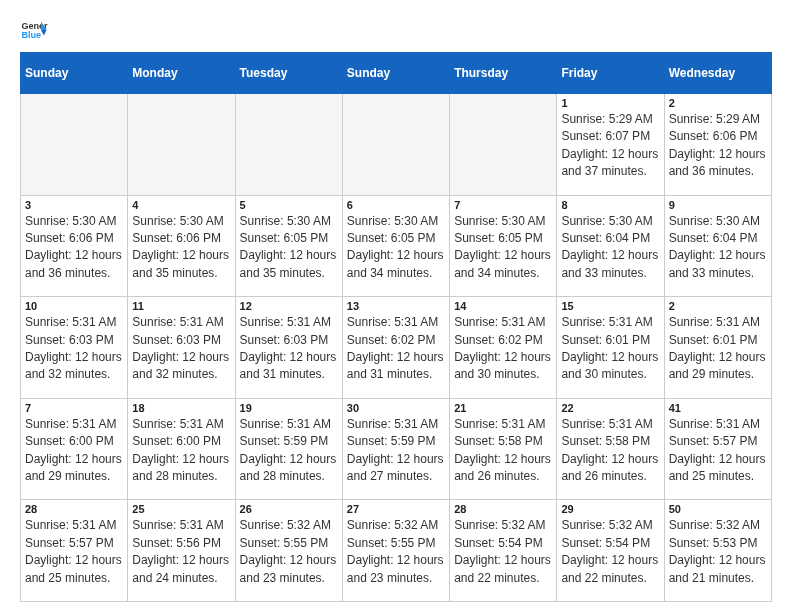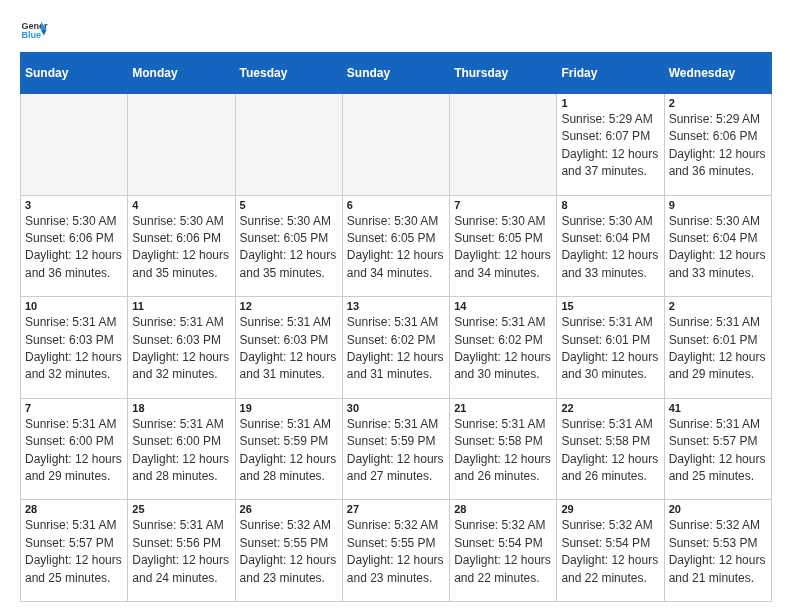--- a/index.html
+++ b/index.html
@@ -245,19 +245,19 @@
           </td>
           <td>
             <span class="day-num">28</span>
             <div class="day-info">Sunrise: 5:32 AM<br>Sunset: 5:54 PM<br>Daylight: 12 hours<br>and 22 minutes.</div>
           </td>
           <td>
             <span class="day-num">29</span>
             <div class="day-info">Sunrise: 5:32 AM<br>Sunset: 5:54 PM<br>Daylight: 12 hours<br>and 22 minutes.</div>
           </td>
           <td>
-            <span class="day-num">20</span>
+            <span class="day-num">50</span>
             <div class="day-info">Sunrise: 5:32 AM<br>Sunset: 5:53 PM<br>Daylight: 12 hours<br>and 21 minutes.</div>
           </td>
         </tr>
       </tbody>
   </table>
 </div>
 
 </body></html>

